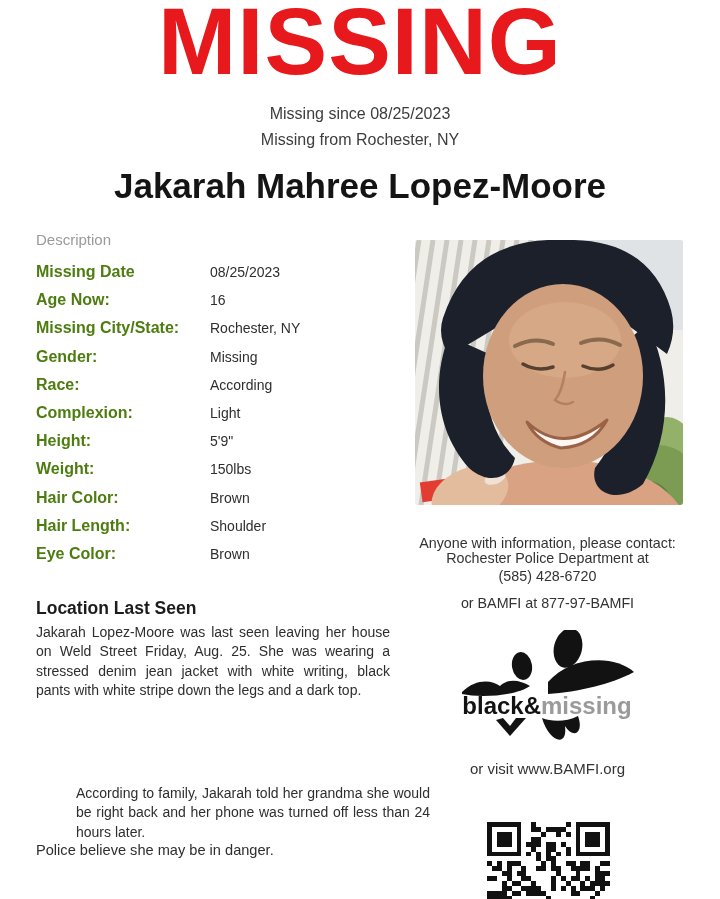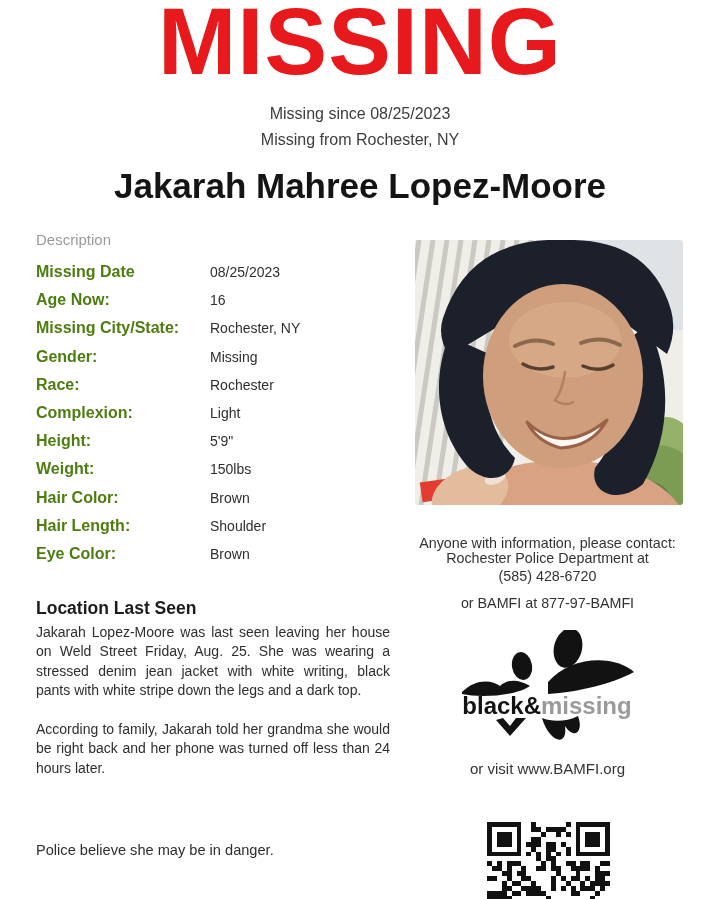--- a/index.html
+++ b/index.html
@@ -63,21 +63,21 @@
     <div class="field-row">
       <span class="field-label">Missing City/State:</span>
       <span class="field-value">Rochester, NY</span>
     </div>
     <div class="field-row">
       <span class="field-label">Gender:</span>
       <span class="field-value">Missing</span>
     </div>
     <div class="field-row">
       <span class="field-label">Race:</span>
-      <span class="field-value">Rochester</span>
+      <span class="field-value">According</span>
     </div>
     <div class="field-row">
       <span class="field-label">Complexion:</span>
       <span class="field-value">Light</span>
     </div>
     <div class="field-row">
       <span class="field-label">Height:</span>
       <span class="field-value">5'9"</span>
     </div>
     <div class="field-row">
@@ -94,21 +94,21 @@
     </div>
     <div class="field-row">
       <span class="field-label">Eye Color:</span>
       <span class="field-value">Brown</span>
     </div>
   </div>
 
   <div class="abs section-heading" style="top:598px;">Location Last Seen</div>
   <div class="abs body-text" style="top:623px;">Jakarah Lopez-Moore was last seen leaving her house on Weld Street Friday, Aug. 25. She was wearing a stressed denim jean jacket with white writing, black pants with white stripe down the legs and a dark top.</div>
 
-  <div class="abs body-text" style="top:720px;">According to family, Jakarah told her grandma she would be right back and her phone was turned off less than 24 hours later.</div>
+  <div class="abs body-text" style="top:784px;margin-left:40px;">According to family, Jakarah told her grandma she would be right back and her phone was turned off less than 24 hours later.</div>
   <div class="abs danger">Police believe she may be in danger.</div>
 
   <div class="abs photo-frame">
     <svg width="268" height="265" viewBox="0 0 268 265" xmlns="http://www.w3.org/2000/svg">
       <rect x="0" y="0" width="268" height="265" fill="#efeee9"></rect>
 
       <g stroke="#cbc9c2" stroke-width="5">
         <line x1="-10" y1="0" x2="-50" y2="265"></line>
           <line x1="4" y1="0" x2="-36" y2="265"></line>
         <line x1="18" y1="0" x2="-22" y2="265"></line>

